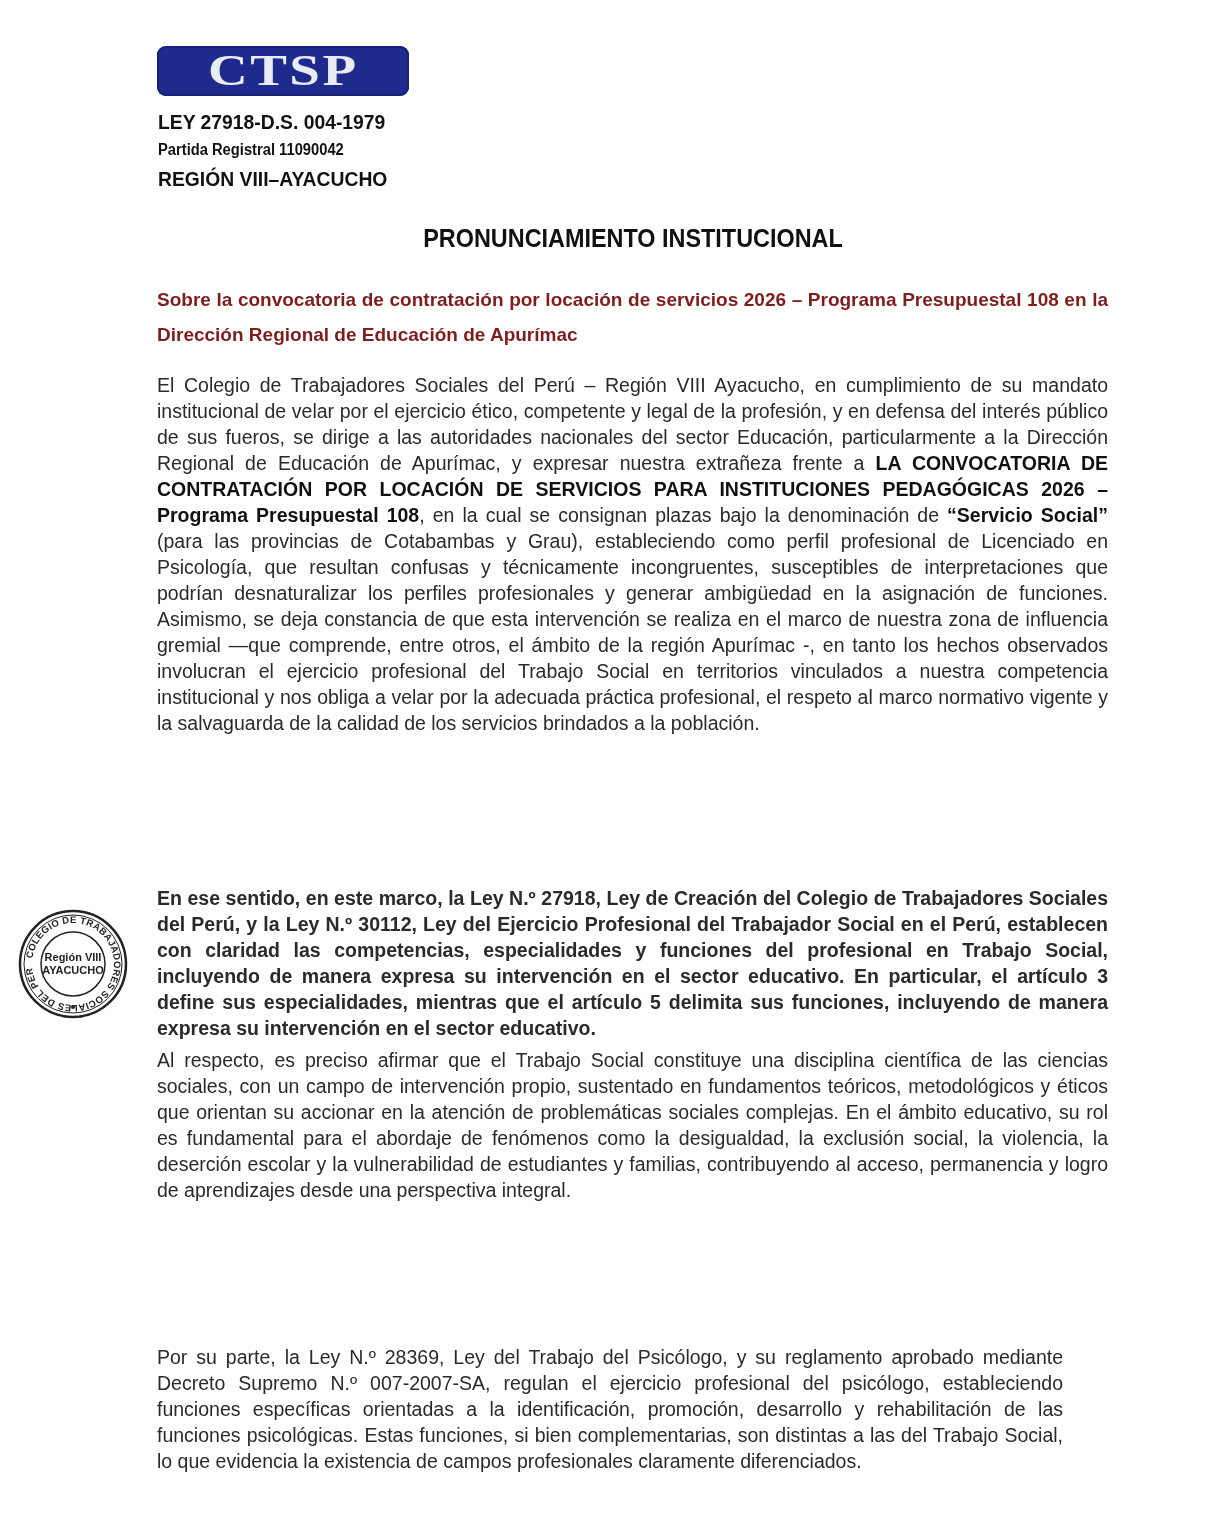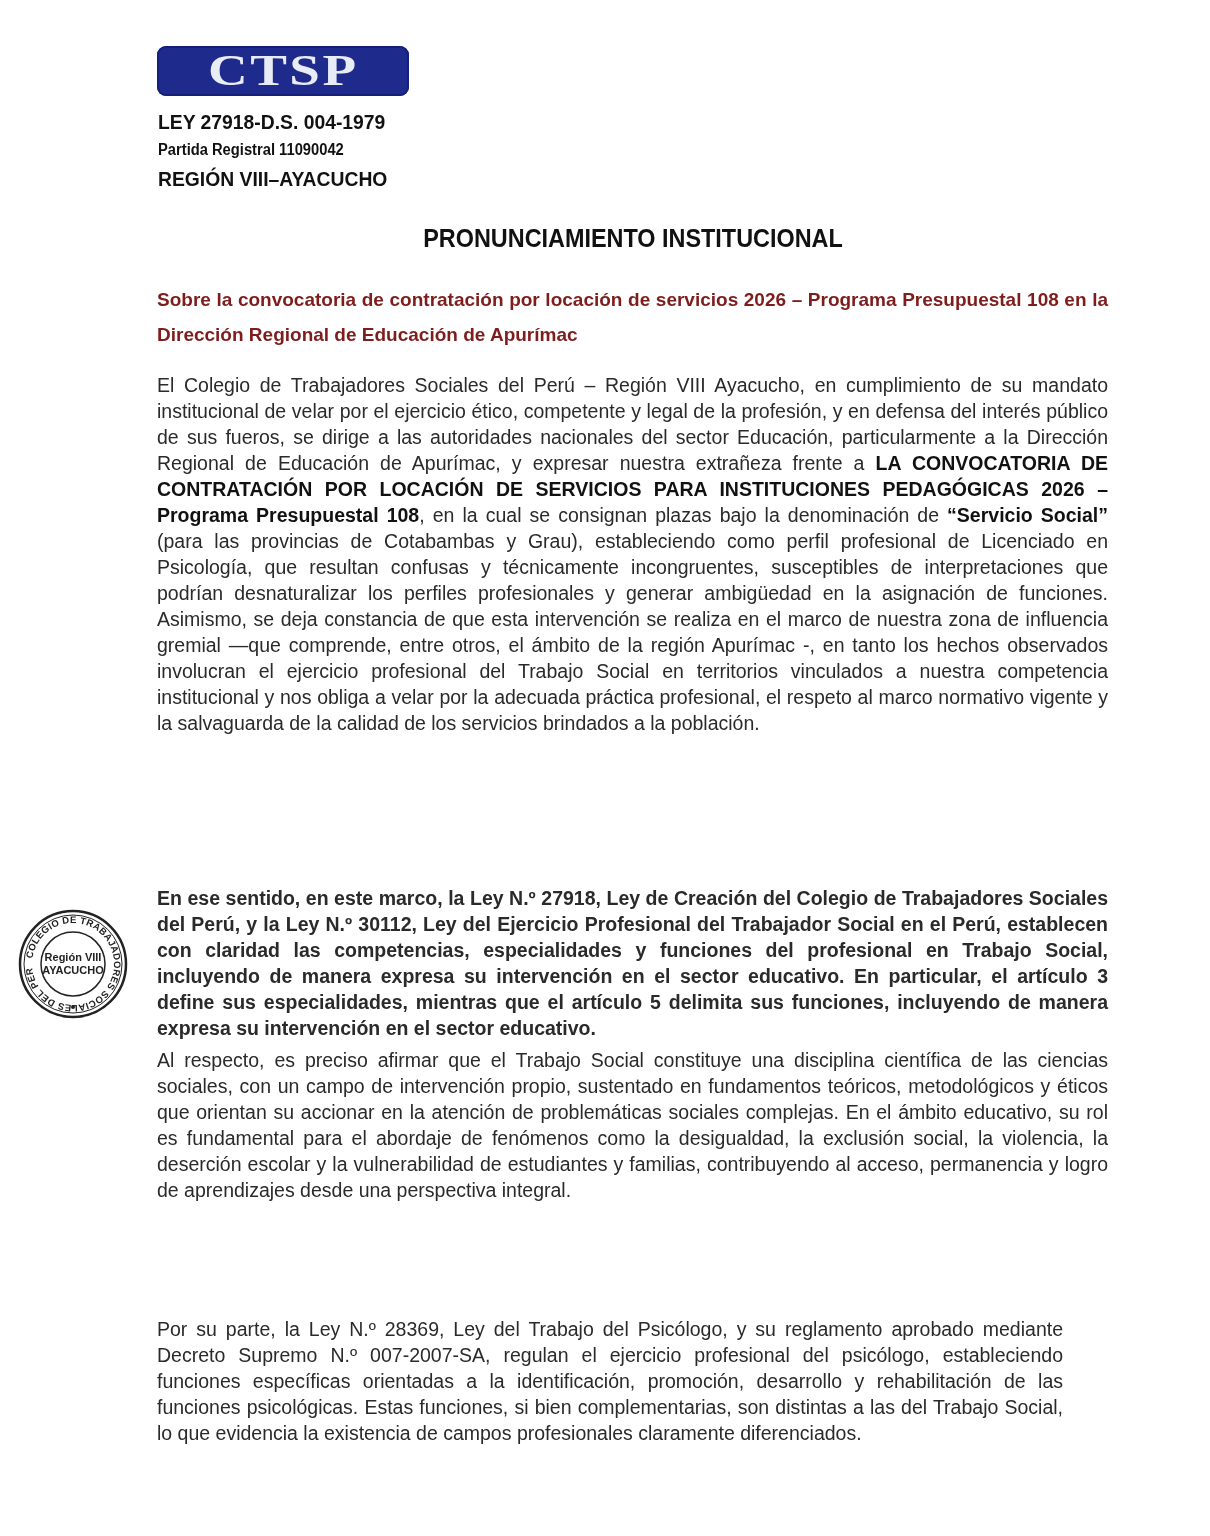--- a/index.html
+++ b/index.html
@@ -33,21 +33,21 @@
     font-weight: bold; font-size: 19px; line-height: 35px; text-align: justify; color: #7f1d1d;
   }
   .para {
     position: absolute; left: 157px; width: 951px;
     font-size: 19.5px; line-height: 26px; text-align: justify; color: #2a2a2a;
   }
   .para b { color: #111; }
   .p1 { top: 372px; }
   .p2 { top: 885px; font-weight: bold; }
   .p3 { top: 1033px; margin-top: 14px; }
-  .p4 { top: 1316px; width: 906px; }
+  .p4 { top: 1344px; width: 906px; }
   .seal {
     position: absolute; left: 17px; top: 908px; width: 112px; height: 112px;
   }
 </style>
 </head>
 <body>
 
 <div class="logo">
   <span class="logo-text">CTSP</span>
 </div>

